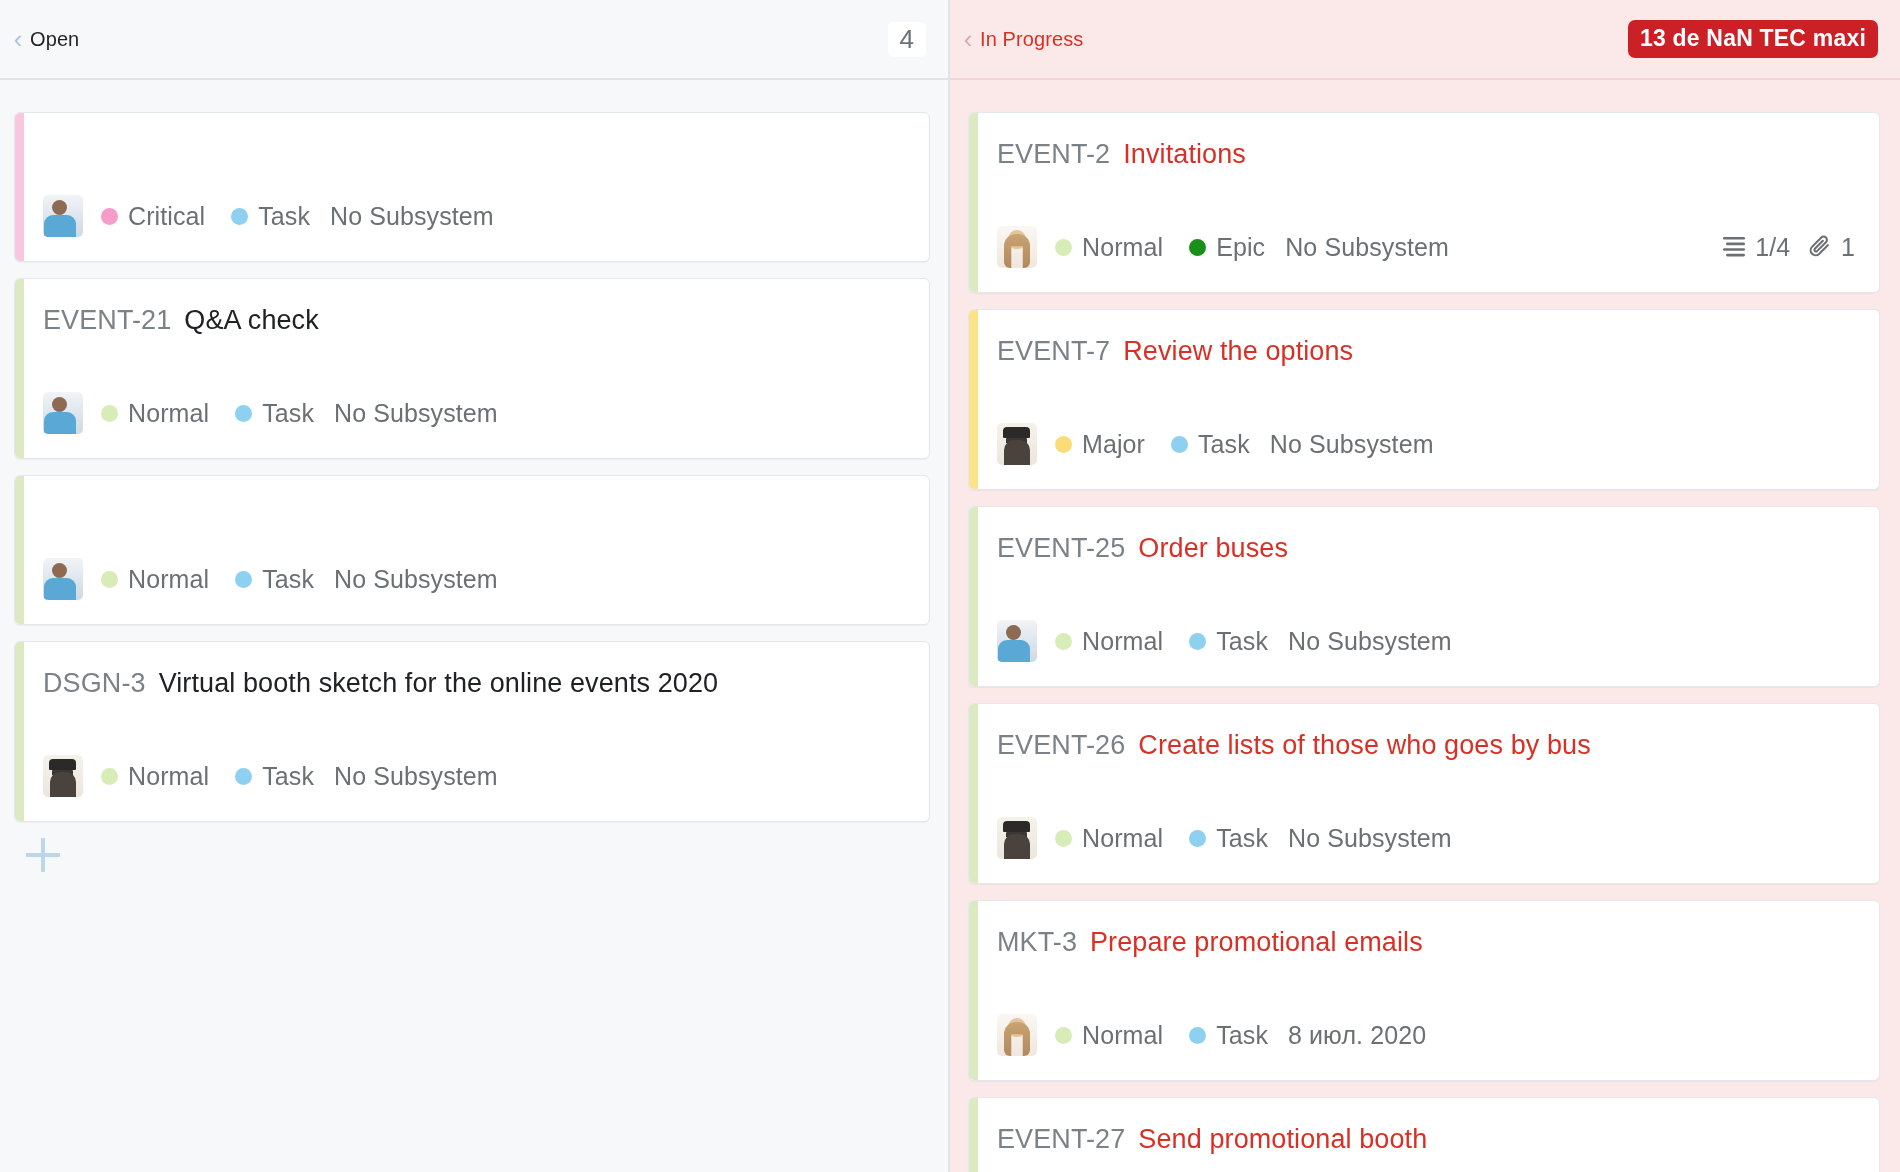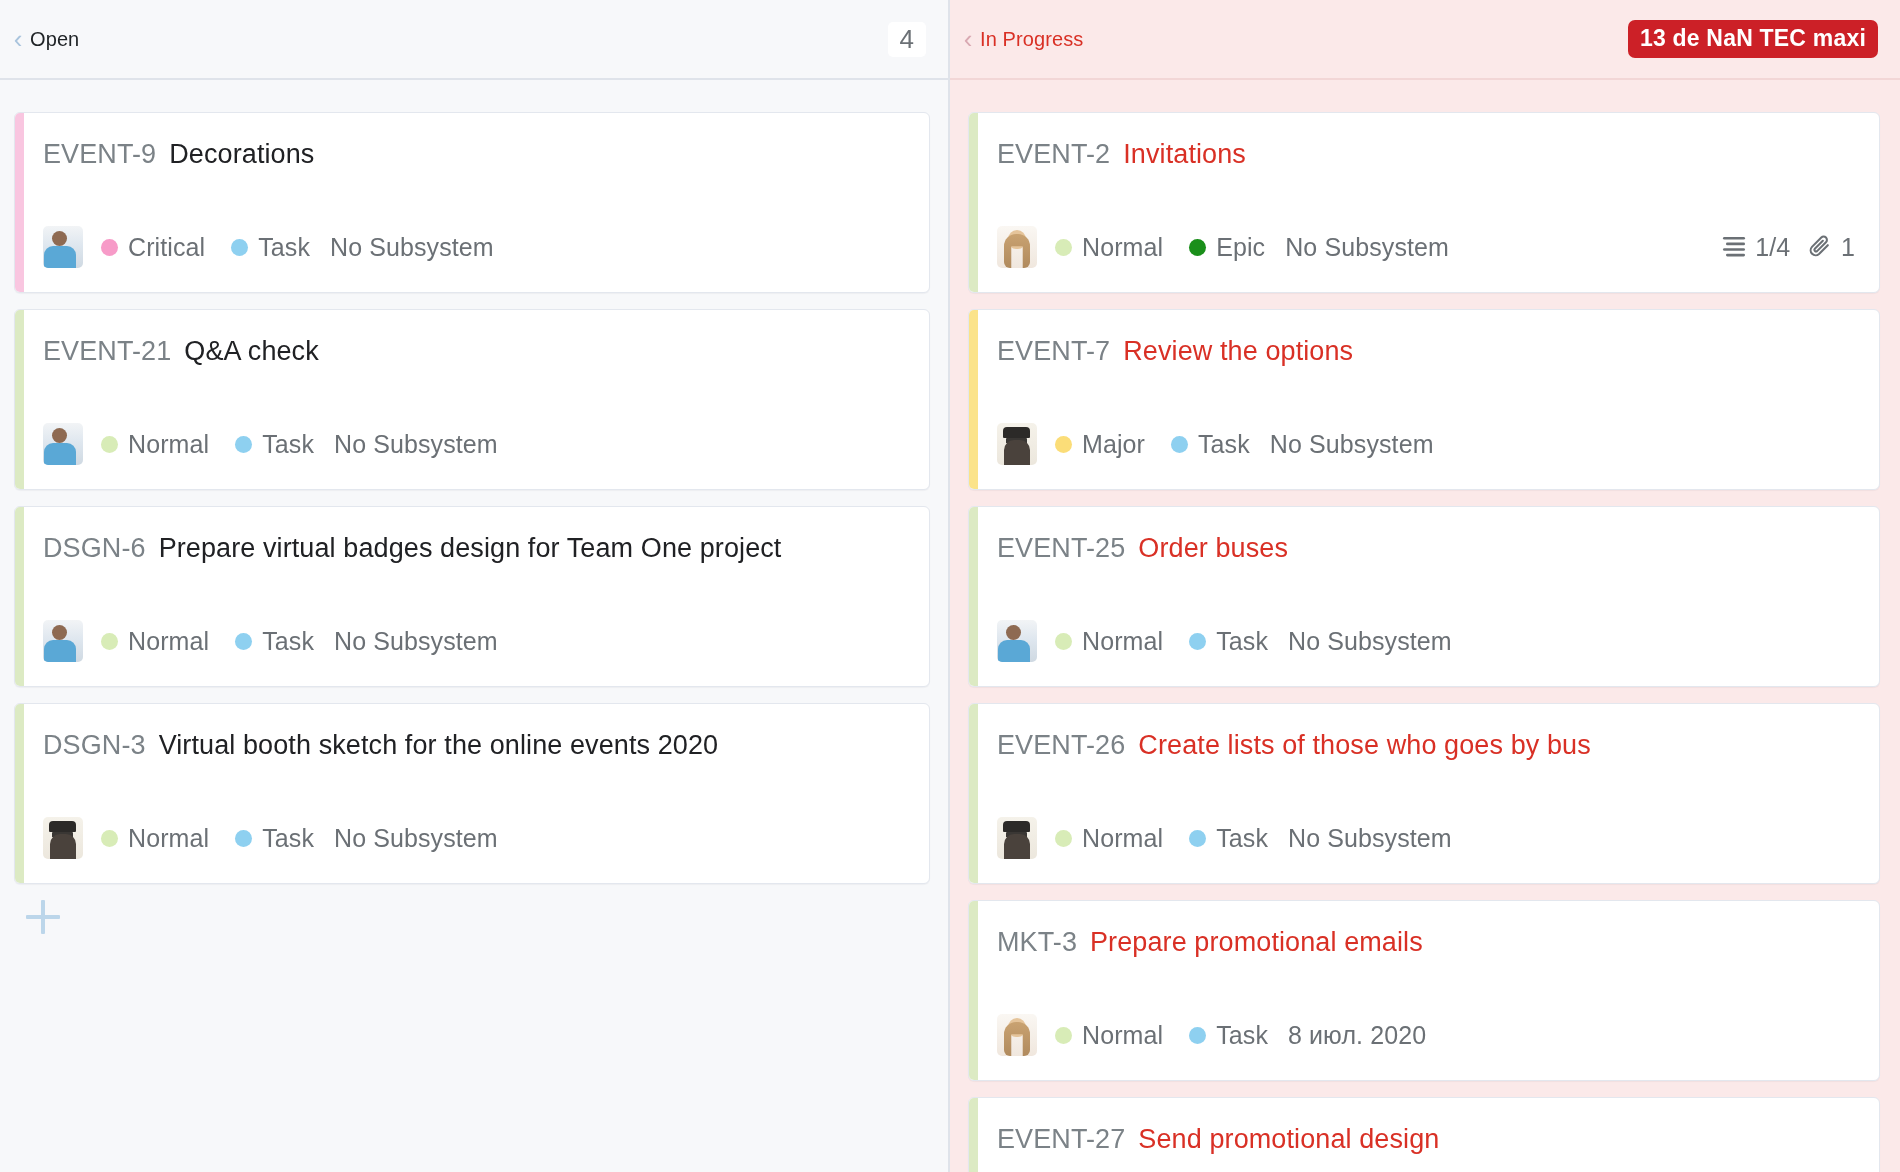--- a/index.html
+++ b/index.html
@@ -262,24 +262,20 @@
       <span class="collapse-chevron">‹</span>
       <span class="col-title">Open</span>
       <span class="header-spacer"></span>
       <span class="count-chip">4</span>
     </header>
 
     <div class="card-area">
 
       <article class="card">
         <span class="stripe" style="background:#f9c6e0"></span>
-        <div class="card-title-row">
-          <span class="issue-id">EVENT-9</span>
-          <span class="issue-summary">Decorations</span>
-        </div>
         <div class="card-meta-row">
           <span class="avatar av-blue"></span>
           <span class="dot" style="background:#f79bc8"></span>
           <span class="meta-text">Critical</span>
           <span class="meta-gap"></span>
           <span class="dot" style="background:#8ed0f0"></span>
           <span class="meta-text">Task</span>
           <span class="meta-gap-sm"></span>
           <span class="meta-text">No Subsystem</span>
         </div>
@@ -298,24 +294,20 @@
           <span class="meta-gap"></span>
           <span class="dot" style="background:#8ed0f0"></span>
           <span class="meta-text">Task</span>
           <span class="meta-gap-sm"></span>
           <span class="meta-text">No Subsystem</span>
         </div>
       </article>
 
       <article class="card">
         <span class="stripe" style="background:#dceac3"></span>
-        <div class="card-title-row">
-          <span class="issue-id">DSGN-6</span>
-          <span class="issue-summary">Prepare virtual badges design for Team One project</span>
-        </div>
         <div class="card-meta-row">
           <span class="avatar av-blue"></span>
           <span class="dot" style="background:#d8ecb7"></span>
           <span class="meta-text">Normal</span>
           <span class="meta-gap"></span>
           <span class="dot" style="background:#8ed0f0"></span>
           <span class="meta-text">Task</span>
           <span class="meta-gap-sm"></span>
           <span class="meta-text">No Subsystem</span>
         </div>
@@ -460,21 +452,21 @@
           <span class="meta-text">Task</span>
           <span class="meta-gap-sm"></span>
           <span class="meta-text">8 июл. 2020</span>
         </div>
       </article>
 
       <article class="card">
         <span class="stripe" style="background:#dceac3"></span>
         <div class="card-title-row">
           <span class="issue-id">EVENT-27</span>
-          <span class="issue-summary resolved-red">Send promotional design</span>
+          <span class="issue-summary resolved-red">Send promotional booth</span>
         </div>
         <div class="card-meta-row">
           <span class="avatar av-blue"></span>
           <span class="dot" style="background:#d8ecb7"></span>
           <span class="meta-text">Normal</span>
           <span class="meta-gap"></span>
           <span class="dot" style="background:#8ed0f0"></span>
           <span class="meta-text">Task</span>
           <span class="meta-gap-sm"></span>
           <span class="meta-text">No Subsystem</span>

